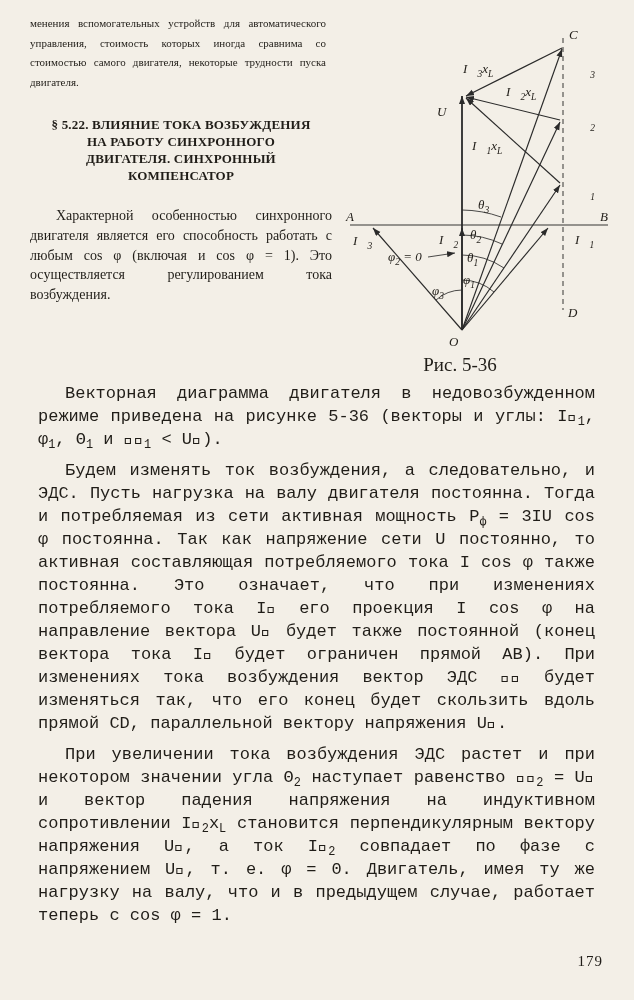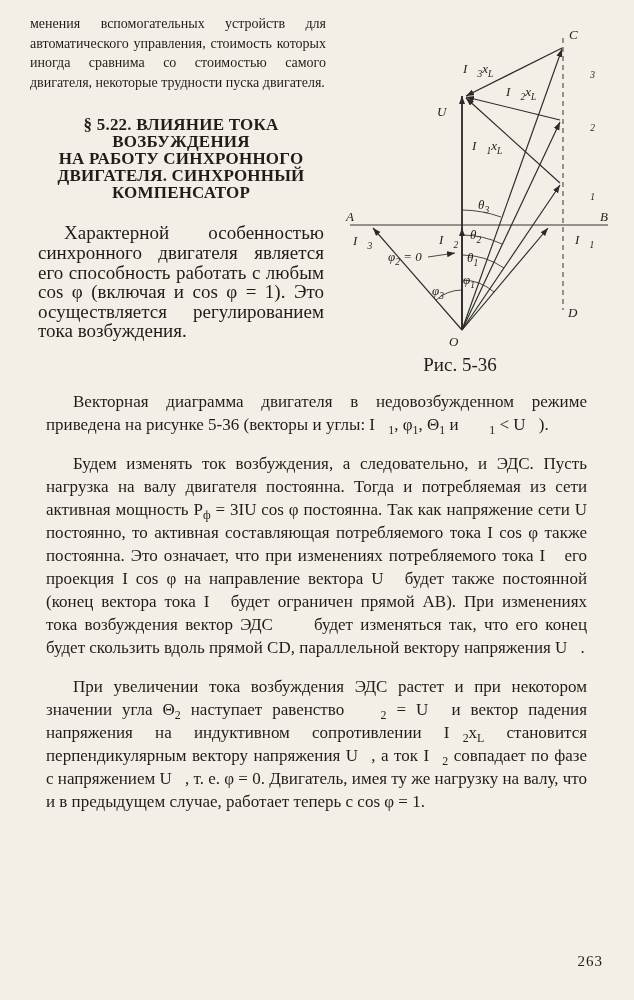--- a/index.html
+++ b/index.html
@@ -11,32 +11,32 @@
     background:#f3efe7;
     color:#201d18;
     font-family:"Liberation Serif","DejaVu Serif",serif;
     overflow:hidden;
   }
   
   .top-row{position:absolute;top:12px;left:30px;right:2px;display:flex;}
   .left-col{width:302px;flex:0 0 302px;}
   .cont{
     margin:2px 6px 24px 0;
-    font-size:14px;line-height:19.6px;
+    font-size:11px;line-height:19.6px;
     text-align:justify;
   }
   .heading{
     margin:0 4px 22px 4px;
-    font-size:17px;line-height:17px;
+    font-size:13px;line-height:17px;
     font-weight:bold;text-align:center;
     white-space:pre-line;letter-spacing:.2px;
   }
   .intro{
-    margin:8px;
-    font-size:19px;line-height:19.6px;
+    margin:0;
+    font-size:14px;line-height:19.6px;
     text-align:justify;text-indent:26px;
   }
   
   .fig{margin:0;width:300px;flex:0 0 300px;}
   .fig svg{display:block;}
   .fig figcaption{
     font-size:19px;text-align:center;
     padding-right:44px;margin-top:2px;
   }
   .v{stroke:#2a2a2a;stroke-width:1.15;fill:none;}
@@ -44,21 +44,21 @@
   .thin{stroke:#2a2a2a;stroke-width:0.95;fill:none;}
   .dash{stroke-dasharray:5 4;}
   .arc{stroke:#2a2a2a;stroke-width:0.85;fill:none;}
   .fl{font:italic 13px "Liberation Serif","DejaVu Serif",serif;fill:#201d18;}
   .fls{font-size:9.5px;}
   
   .body-text{
     position:absolute;top:374px;left:30px;width:573px;
     font-size:17px;line-height:23px;text-align:justify;
   }
-  .body-text p{margin:16px;text-indent:27px;}
+  .body-text p{margin:8px;text-indent:27px;font-family:Liberation Mono, monospace;}
   sub{font-size:70%;line-height:0;}
   .page-number{
     position:absolute;top:953px;right:31px;
     font-size:15px;letter-spacing:1px;
   }
 </style>
 </head>
 <body>
 
 <div class="page">
@@ -145,14 +145,14 @@
       <figcaption>Рис. 5-36</figcaption>
     </figure>
   </div>
 
   <div class="body-text">
     <p>Векторная диаграмма двигателя в недовозбужденном режиме приведена на рисунке 5-36 (векторы и углы: I⃗<sub>1</sub>, φ<sub>1</sub>, Θ<sub>1</sub> и ℰ⃗<sub>1</sub> &lt; U⃗).</p>
     <p>Будем изменять ток возбуждения, а следовательно, и ЭДС. Пусть нагрузка на валу двигателя постоянна. Тогда и потребляемая из сети активная мощность P<sub>ф</sub> = 3IU cos φ постоянна. Так как напряжение сети U постоянно, то активная составляющая потребляемого тока I cos φ также постоянна. Это означает, что при изменениях потребляемого тока I⃗ его проекция I cos φ на направление вектора U⃗ будет также постоянной (конец вектора тока I⃗ будет ограничен прямой AB). При изменениях тока возбуждения вектор ЭДС ℰ⃗ будет изменяться так, что его конец будет скользить вдоль прямой CD, параллельной вектору напряжения U⃗.</p>
     <p>При увеличении тока возбуждения ЭДС растет и при некотором значении угла Θ<sub>2</sub> наступает равенство ℰ⃗<sub>2</sub> = U⃗ и вектор падения напряжения на индуктивном сопротивлении I⃗<sub>2</sub>x<sub>L</sub> становится перпендикулярным вектору напряжения U⃗, а ток I⃗<sub>2</sub> совпадает по фазе с напряжением U⃗, т. е. φ = 0. Двигатель, имея ту же нагрузку на валу, что и в предыдущем случае, работает теперь с cos φ = 1.</p>
   </div>
 
-  <div class="page-number">263</div>
+  <div class="page-number">179</div>
 </div>
 
 </body></html>

